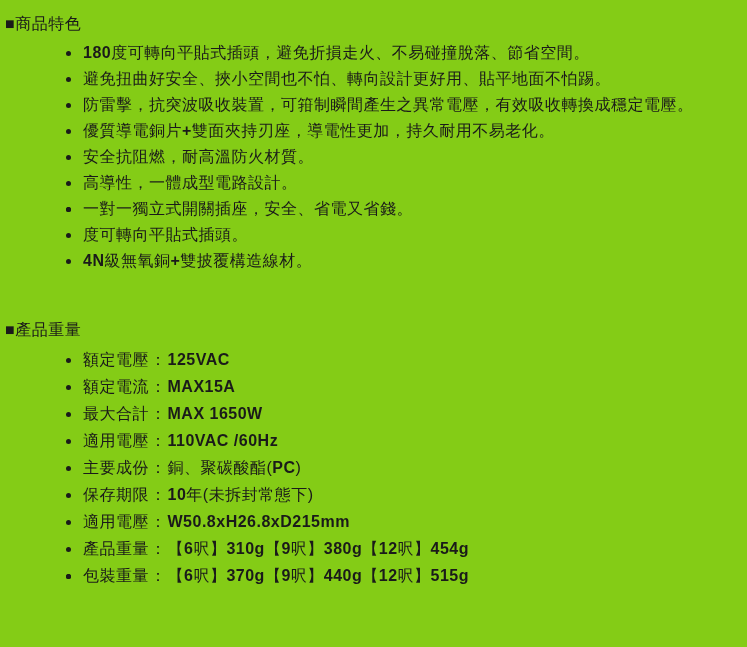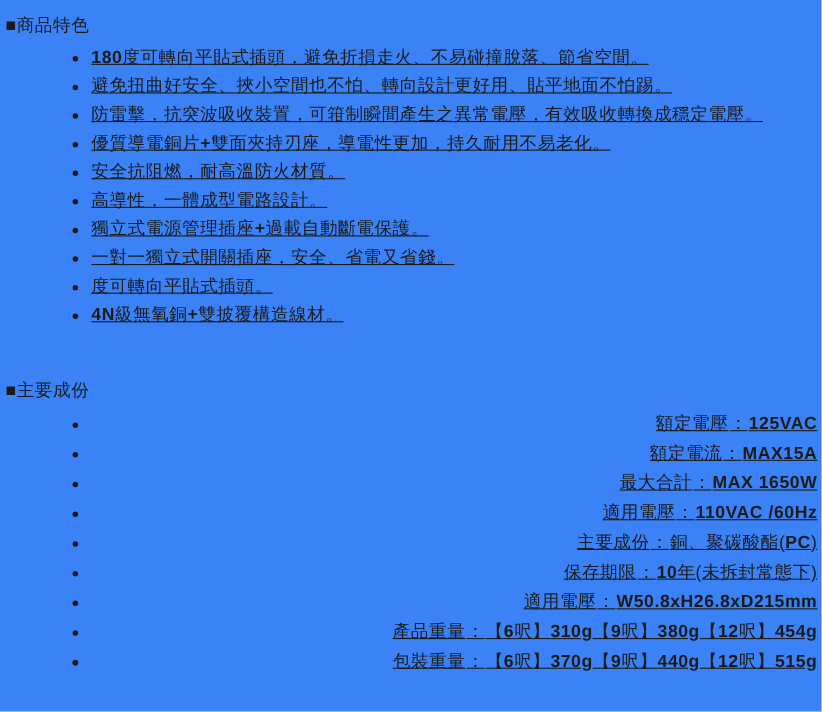--- a/index.html
+++ b/index.html
@@ -9,43 +9,42 @@
     color: #1a1a1a;
     font-family: "Liberation Sans", "DejaVu Sans", sans-serif;
     font-size: 16px;
   }
   .page {
     width: 747px;
     height: 647px;
     box-sizing: border-box;
     padding: 13px 4px 0 5px;
     overflow: hidden;
-    background: #3b82f6;
+    background: #84cc16;
   }
   .sec-title {
     margin: 0;
     font-size: 16px;
     font-weight: 400;
     line-height: 22px;
     letter-spacing: 0.5px;
   }
   ul.blist {
     list-style: none;
     margin: 5px 0 0 0;
     padding: 0;
   }
   ul.blist li {
     position: relative;
     padding-left: 78px;
     line-height: 26px;
     letter-spacing: 0.5px;
     white-space: nowrap;
-    text-decoration: underline;
   }
-  ul.specs-list li { line-height: 27px; text-align: right; }
+  ul.specs-list li { line-height: 27px; }
   .dot {
     position: absolute;
     left: 61px;
     top: 11px;
     width: 5px;
     height: 5px;
     border-radius: 50%;
     background: #1a1a1a;
   }
   ul.specs-list .dot { top: 12px; }
@@ -80,39 +79,38 @@
       <li>
         <span class="dot"></span>
         <span class="txt asciibold">安全抗阻燃，耐高溫防火材質。</span>
       </li>
       <li>
         <span class="dot"></span>
         <span class="txt asciibold">高導性，一體成型電路設計。</span>
       </li>
       <li>
         <span class="dot"></span>
-        <span class="txt asciibold">獨立式電源管理插座<b>+</b>過載自動斷電保護。</span>
       </li>
       <li>
         <span class="dot"></span>
         <span class="txt asciibold">一對一獨立式開關插座，安全、省電又省錢。</span>
       </li>
       <li>
         <span class="dot"></span>
         <span class="txt asciibold">度可轉向平貼式插頭。</span>
       </li>
       <li>
         <span class="dot"></span>
         <span class="txt asciibold"><b>4N</b>級無氧銅<b>+</b>雙披覆構造線材。</span>
       </li>
     </ul>
   </section>
 
   <section class="specs-section">
-    <h2 class="sec-title">■主要成份</h2>
+    <h2 class="sec-title">■產品重量</h2>
     <ul class="blist specs-list">
       <li>
         <span class="dot"></span>
         <span class="txt"><span>額定電壓</span><span class="colon">：</span><span class="asciibold"><b>125VAC</b></span></span>
       </li>
       <li>
         <span class="dot"></span>
         <span class="txt"><span>額定電流</span><span class="colon">：</span><span class="asciibold"><b>MAX15A</b></span></span>
       </li>
       <li>

